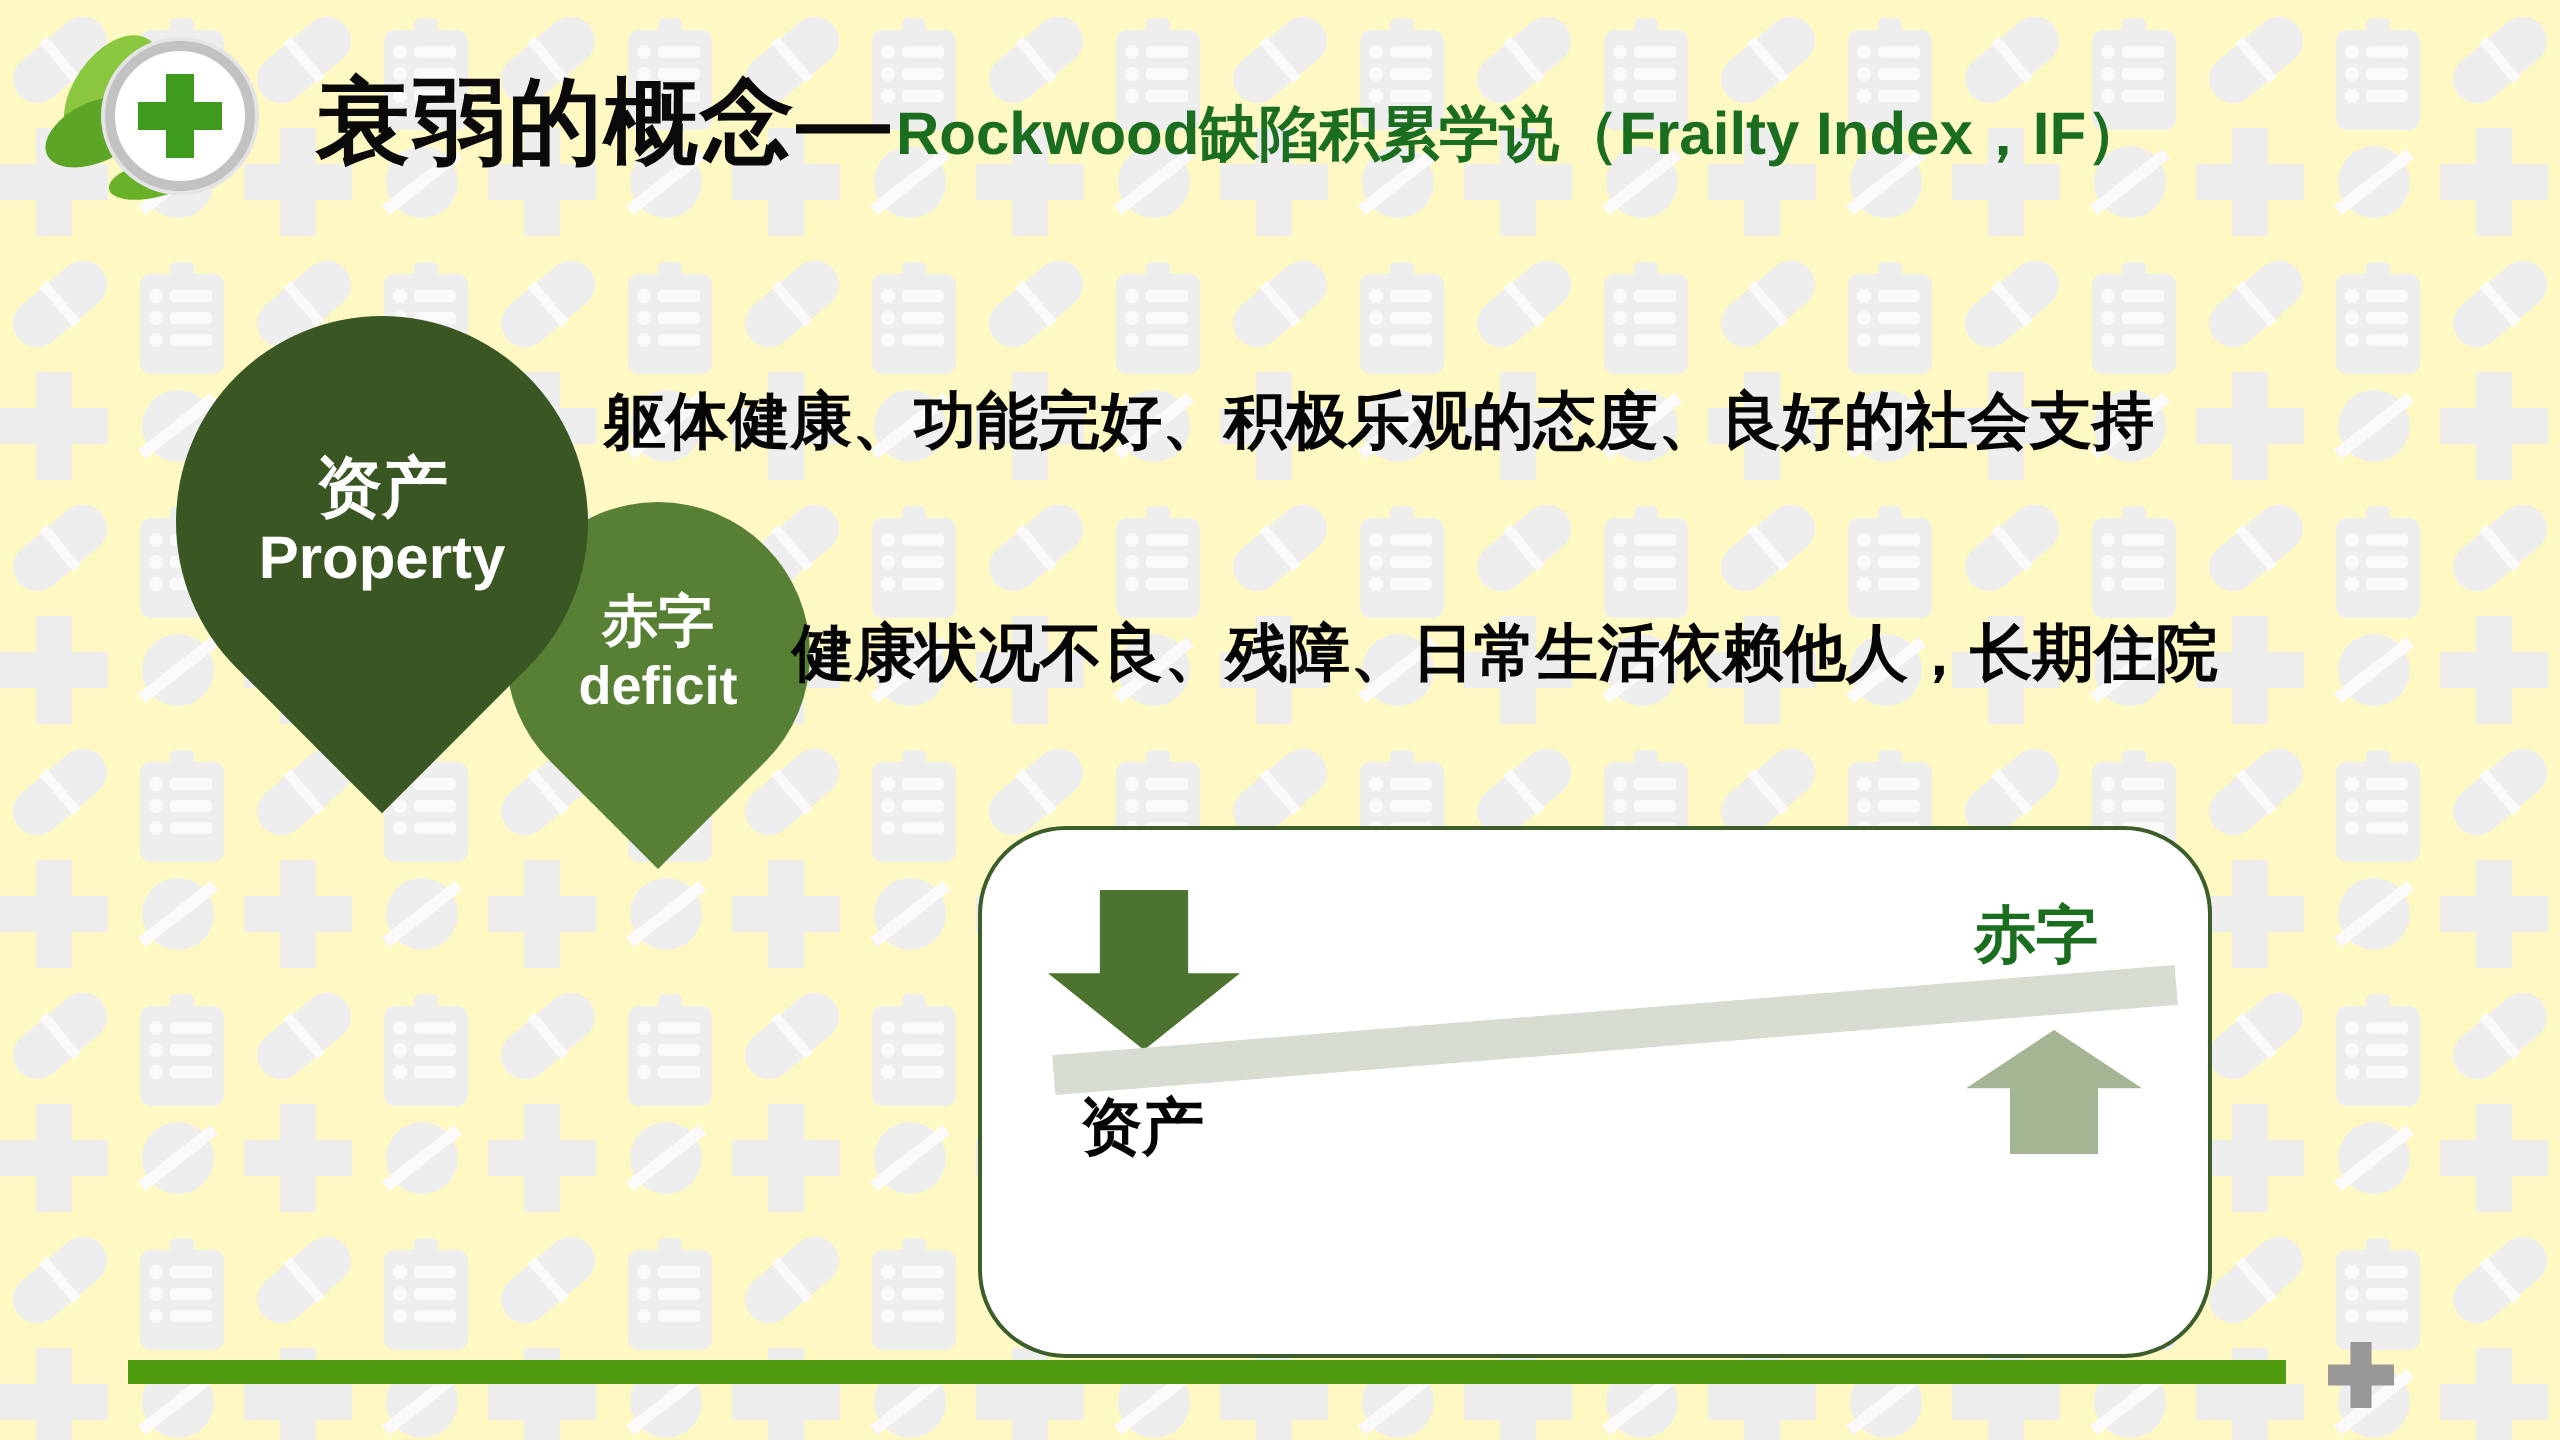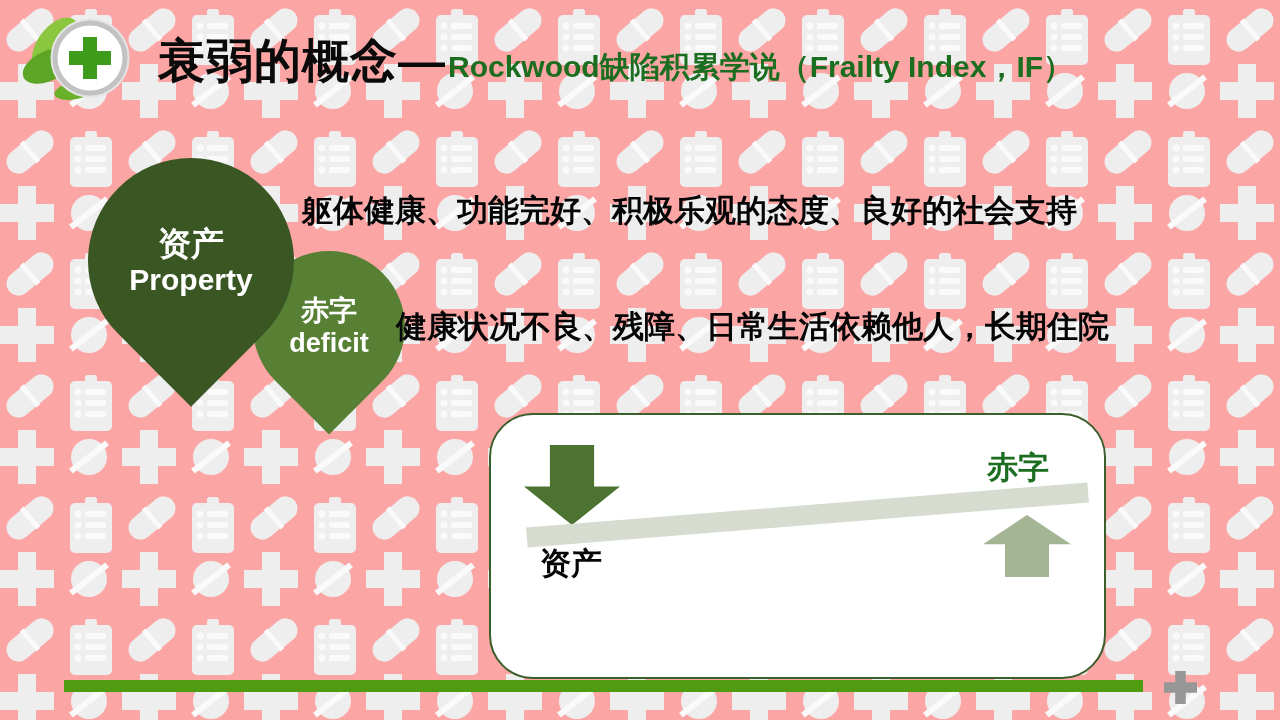--- a/index.html
+++ b/index.html
@@ -5,21 +5,21 @@
   * { margin: 0; padding: 0; box-sizing: border-box; }
   html, body { width: 1280px; height: 720px; }
   body {
     font-family: "Liberation Sans", "DejaVu Sans", sans-serif;
     background: #ffffff;
   }
   .slide {
     position: relative;
     width: 1280px;
     height: 720px;
-    background: #fca5a5;
+    background: #fef9c3;
     overflow: hidden;
     padding-left: 36px;
   }
   .watermark {
     position: absolute;
     left: 0; top: 0;
     z-index: 0;
   }
   
   .logo {

